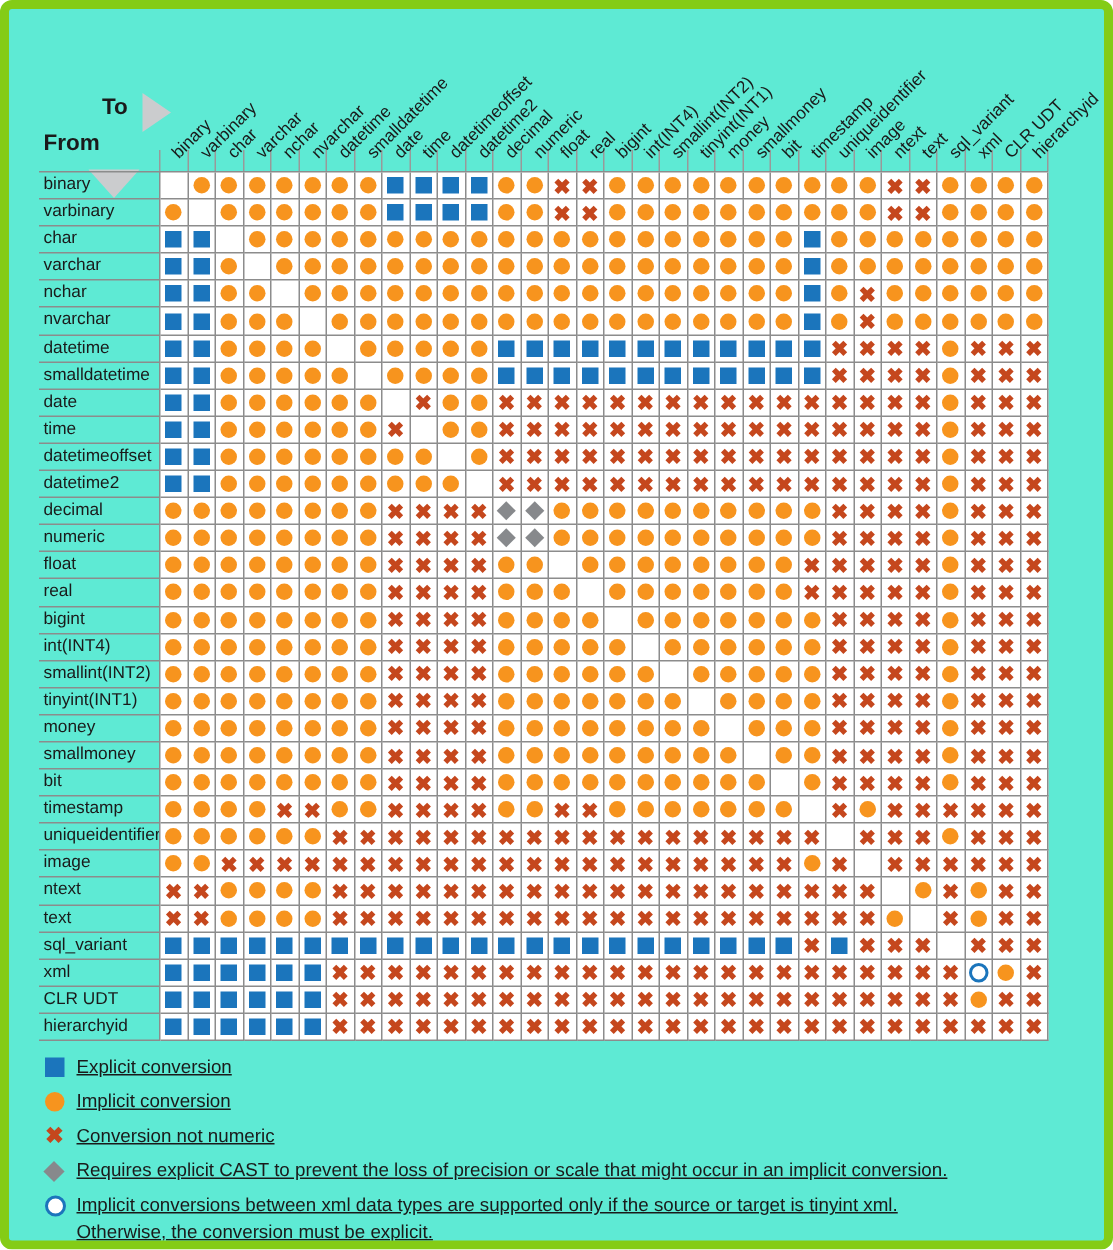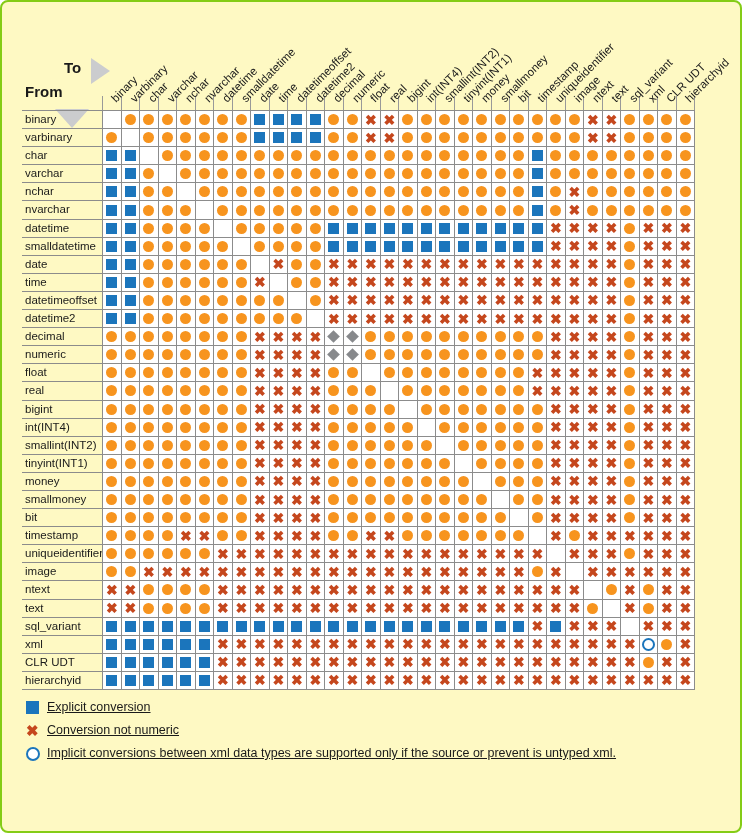--- a/index.html
+++ b/index.html
@@ -1,18 +1,18 @@
 <!DOCTYPE html>
 <html><head>
 <meta charset="utf-8">
 <style>
   html,body { margin:0; padding:0; background:#ffffff; }
   .page {
     position:relative; width:742px; height:833px; box-sizing:border-box;
-    background:#fef9c3; border:2px solid #84cc16; border-radius:8px;
+    background:#5eead4; border:6px solid #84cc16; border-radius:8px;
     font-family:"Liberation Sans", sans-serif; color:#1a1a1a; overflow:hidden;
   }
   
   .to-label { position:absolute; left:62px; top:57px; font-size:15px; font-weight:600; }
   .to-arrow { position:absolute; left:89px; top:56px; width:0; height:0;
     border-top:13px solid transparent; border-bottom:13px solid transparent; border-left:19px solid #cbccce; }
   .from-label { position:absolute; left:23px; top:81px; font-size:15px; font-weight:600; }
   .from-arrow { position:absolute; left:53px; top:107px; width:0; height:0;
     border-left:17px solid transparent; border-right:17px solid transparent; border-top:19px solid #cbccce; }
   
@@ -3181,27 +3181,40 @@
 
   <div class="legend">
     <div class="legend-item">
       <span class="li-icon">
           <span class="li-box"></span>
         </span>
       <span class="li-text">Explicit conversion</span>
     </div>
     <div class="legend-item">
       <span class="li-icon">
+          <span class="li-circle"></span>
+        </span>
+      <span class="li-text">Implicit conversion</span>
+    </div>
+    <div class="legend-item">
+      <span class="li-icon">
           <span class="li-x">✖</span>
         </span>
       <span class="li-text">Conversion not numeric</span>
     </div>
     <div class="legend-item">
       <span class="li-icon">
+          <span class="li-diamond"></span>
+        </span>
+      <span class="li-text">Requires explicit CAST to prevent the loss of precision or scale that might occur in an implicit conversion.</span>
+    </div>
+    <div class="legend-item">
+      <span class="li-icon">
           <span class="li-open"></span>
         </span>
       <span class="li-text">
-        <span>Implicit conversions between xml data types are supported only if the source or prevent is untyped xml.</span>
+        <span>Implicit conversions between xml data types are supported only if the source or target is tinyint xml.</span>
+        <div class="line2">Otherwise, the conversion must be explicit.</div>
       </span>
     </div>
   </div>
 
 </div>
 
 </body></html>

